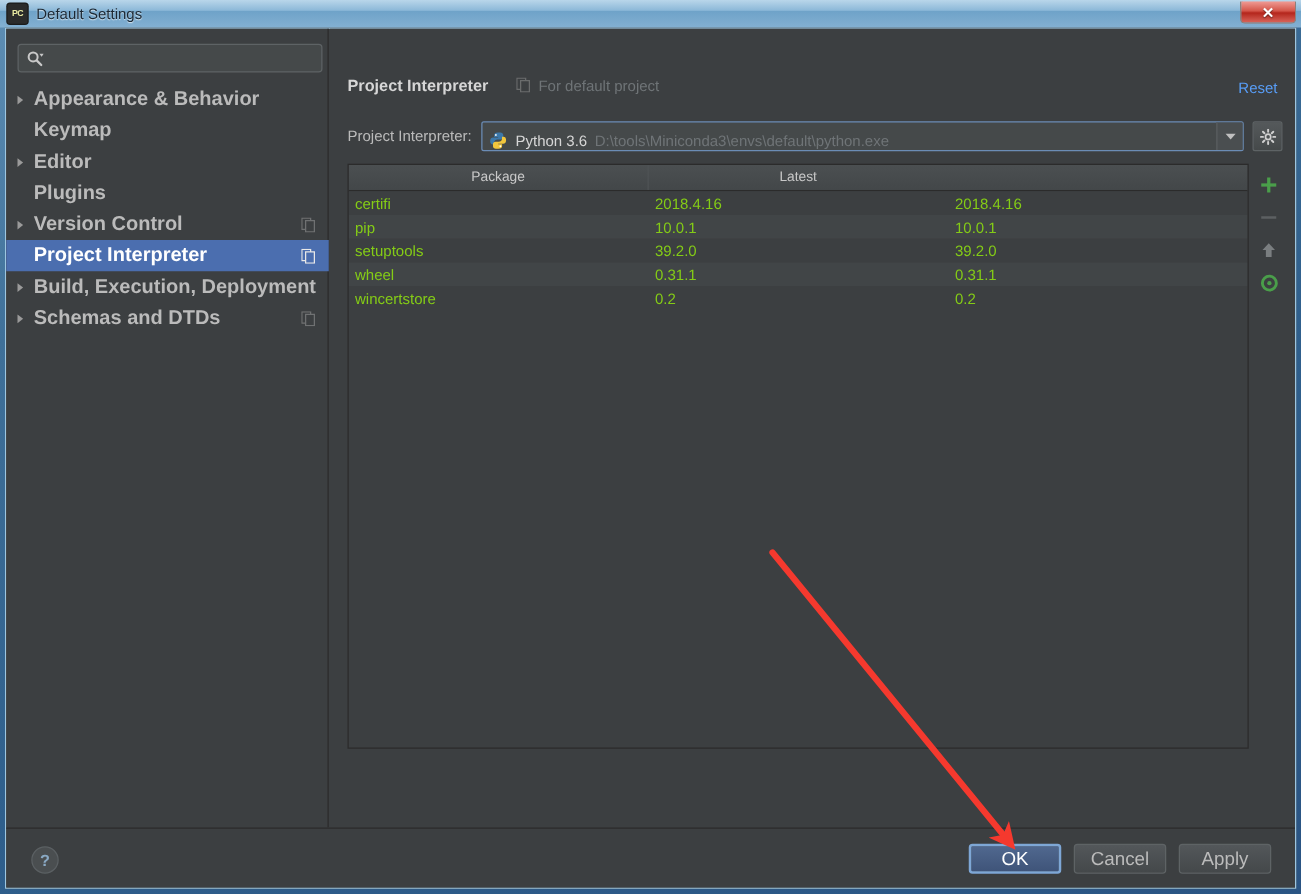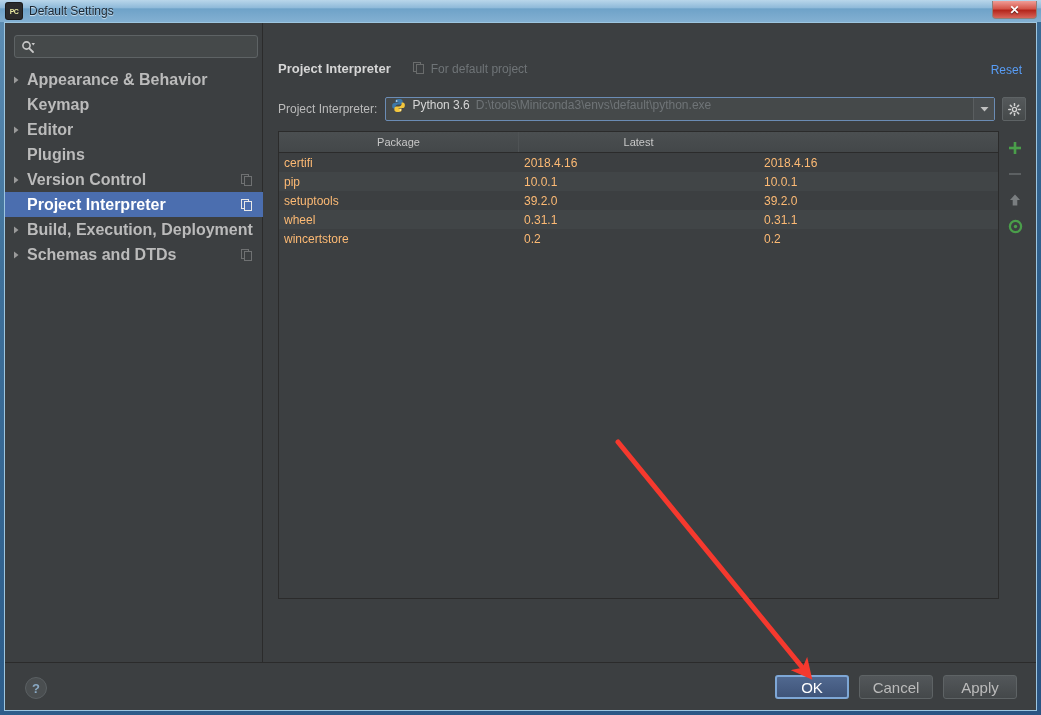--- a/index.html
+++ b/index.html
@@ -186,21 +186,21 @@
   }
   #interp-label {
     font-size: 12px; color: #bbbbbb; white-space: nowrap;
     margin-right: 8px;
   }
   #interp-combo {
     flex: 1 1 auto; height: 24px;
     background: #45494a;
     border: 1px solid #6b8cb5;
     box-sizing: border-box;
-    display: flex; align-items: flex-start;
+    display: flex; align-items: flex-end;
     position: relative; cursor: pointer;
     border-radius: 2px;
   }
   #python-icon {
     width: 15px; height: 15px; margin-left: 5px; margin-right: 6px;
     flex: 0 0 auto;
   }
   #python-icon svg { display: block; }
   #interp-name {
     font-size: 12px; color: #d6d6d6; white-space: nowrap;
@@ -251,21 +251,21 @@
   }
   .th:last-child { border-right: none; }
   .col-pkg { width: 240px; }
   .col-ver { width: 240px; }
   .col-lat { width: 239px; }
 
   .tr { display: flex; height: 19px; }
   .tr.odd { background: #3c3f41; }
   .tr.even { background: #414547; }
   .td {
-    font-size: 12px; color: #fdba74;
+    font-size: 12px; color: #84cc16;
     display: flex; align-items: center;
     height: 100%;
     padding-left: 5px;
     box-sizing: border-box;
     white-space: nowrap; overflow: hidden;
   }
 
   
   #table-toolbar {
     position: absolute; left: 737px; top: 108px;

